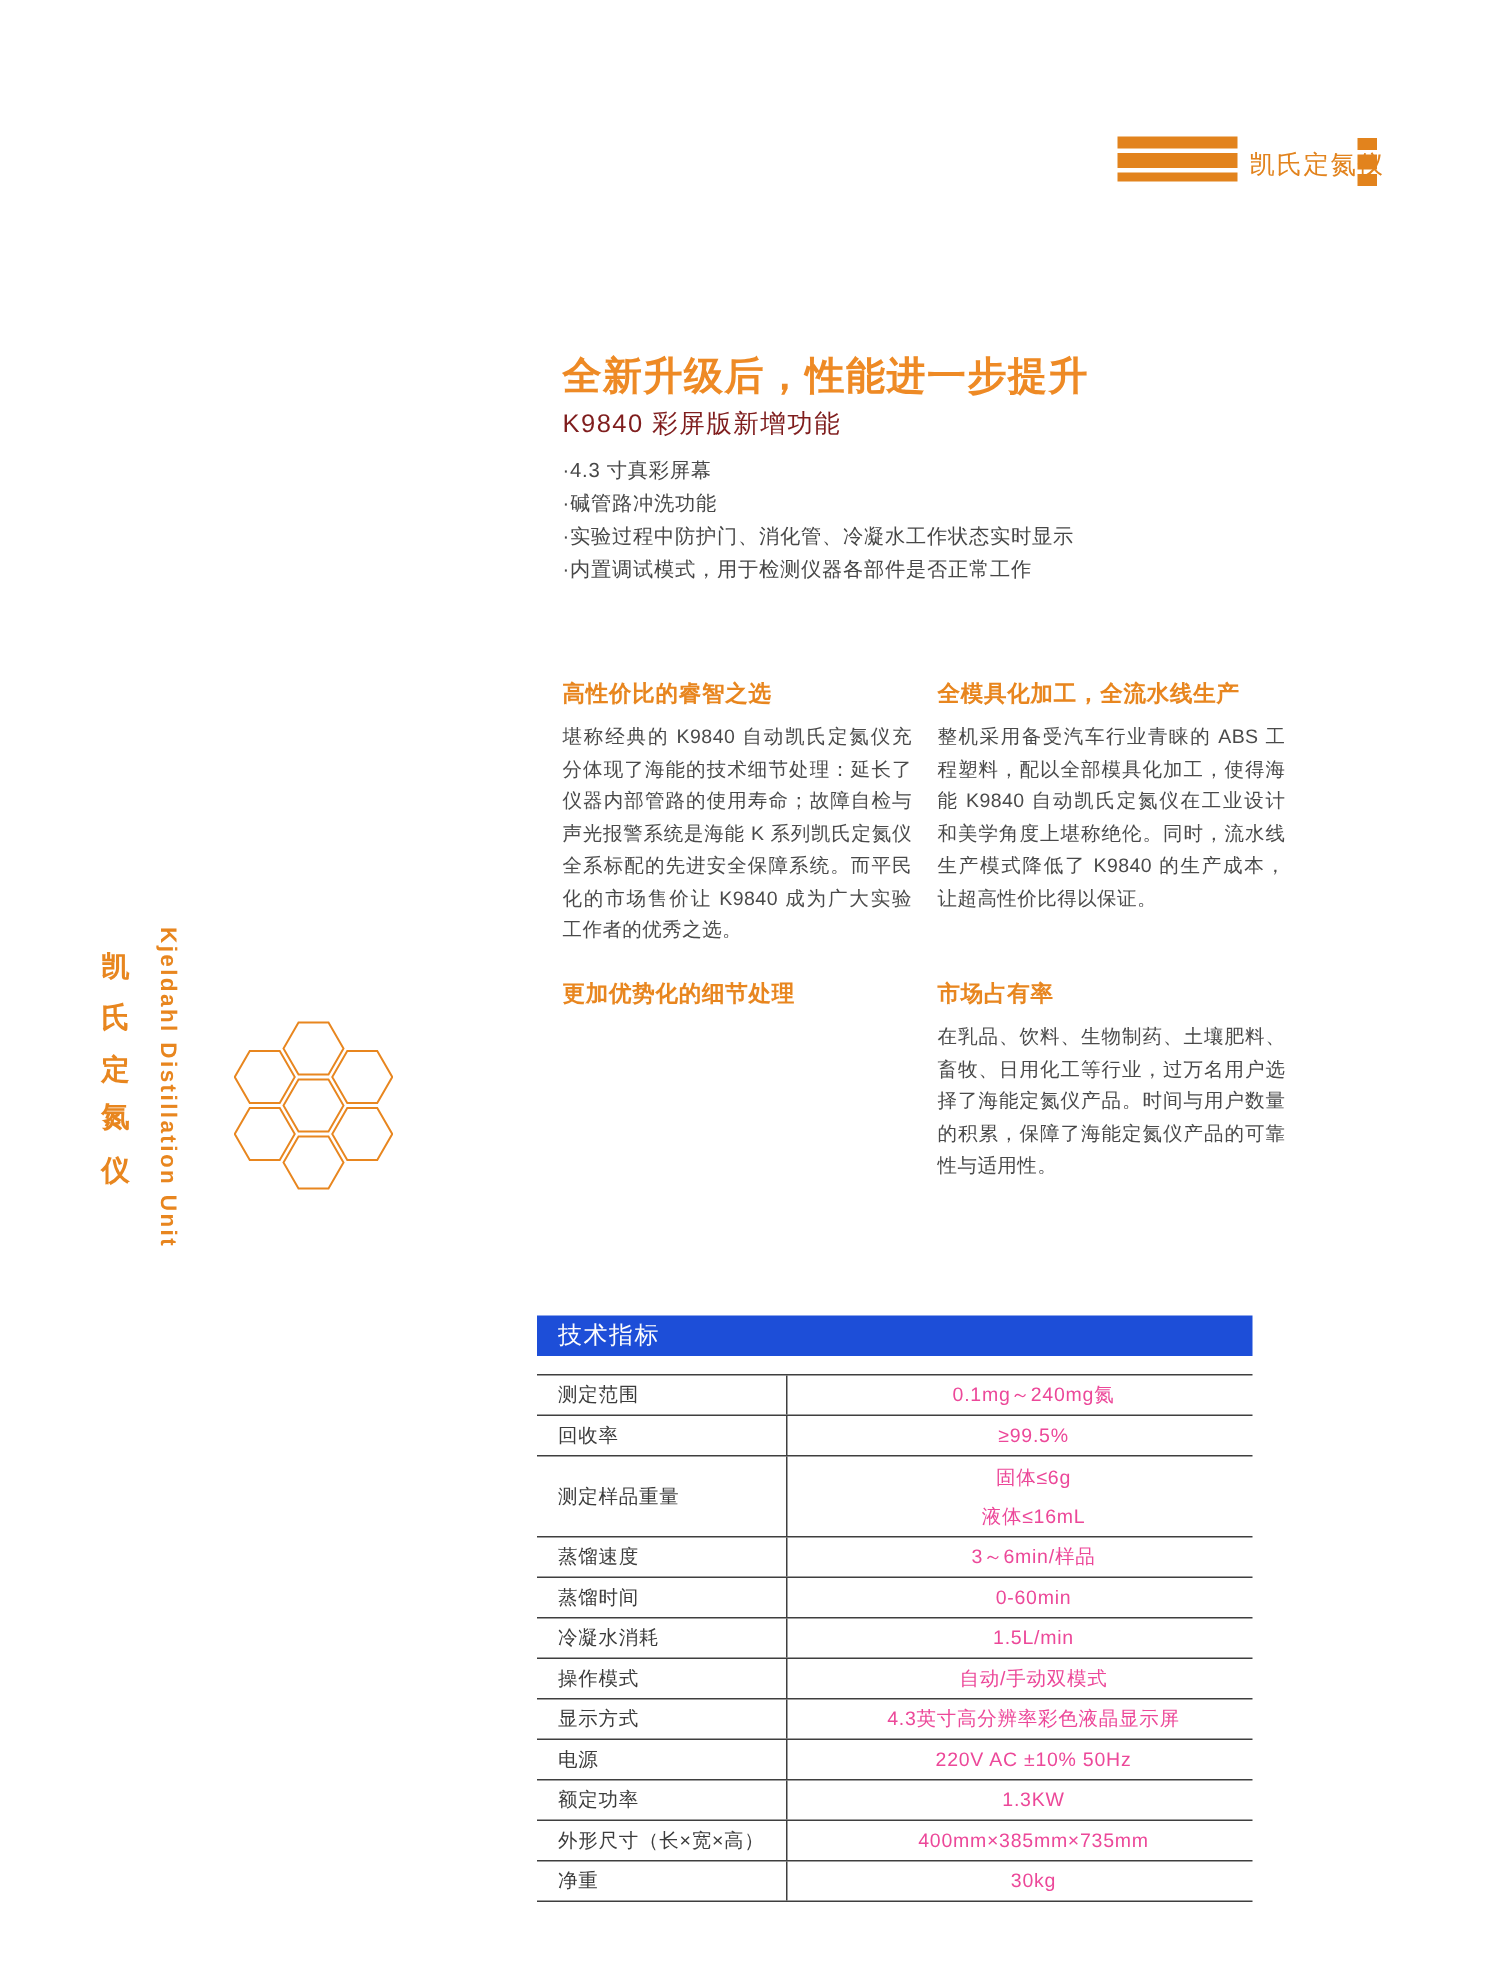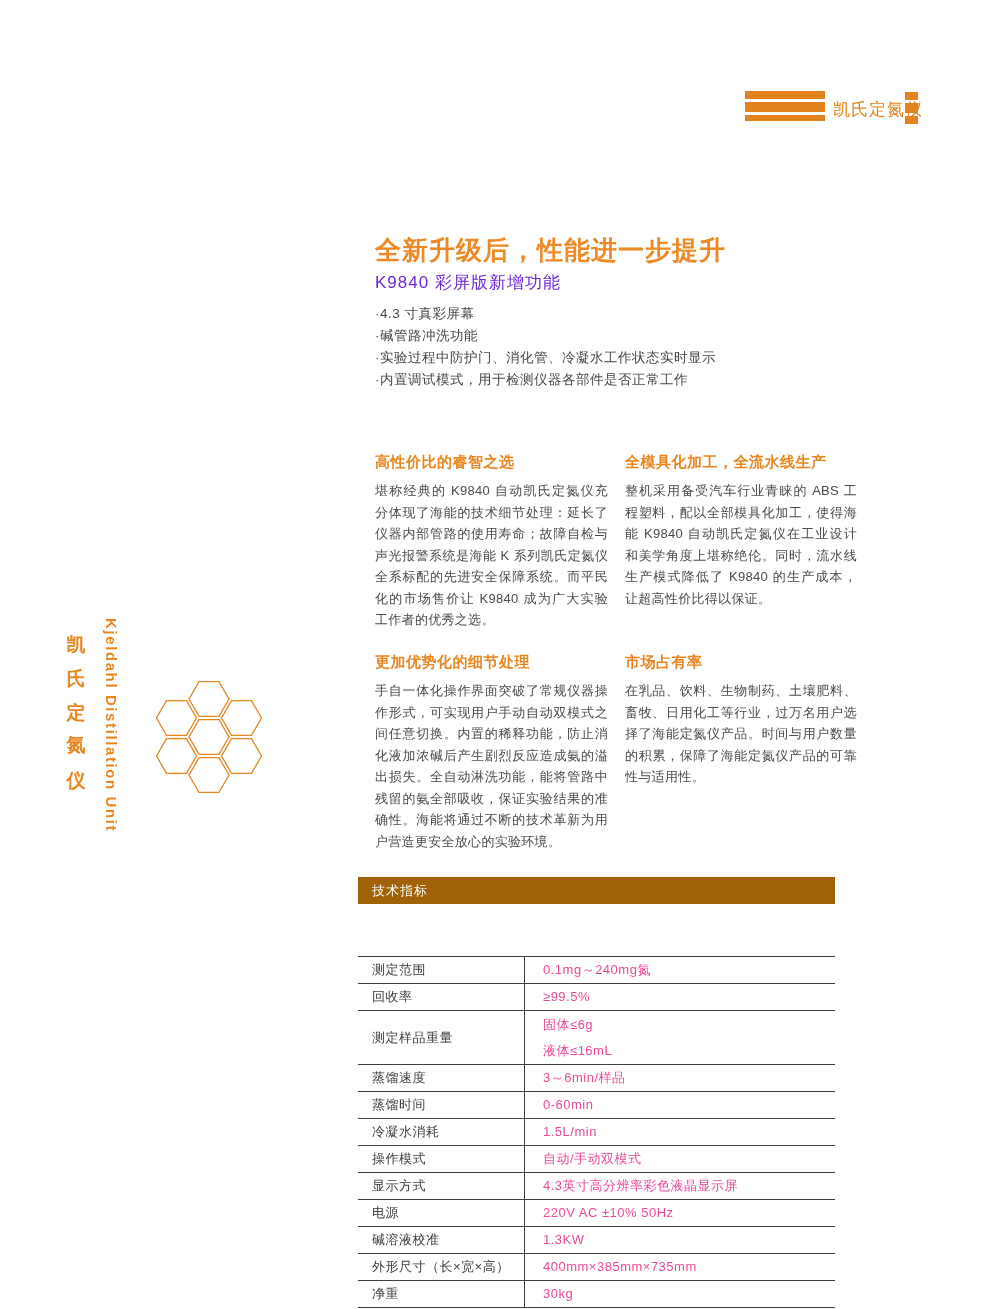--- a/index.html
+++ b/index.html
@@ -34,44 +34,45 @@
     font-weight:600;white-space:nowrap;
   }
   .hex-wrap{position:absolute;left:156px;top:680px;}
 
   
   .intro-title{
     position:absolute;left:375px;top:233px;font-size:26px;color:#EE8A25;
     font-weight:600;letter-spacing:1px;white-space:nowrap;
   }
   .intro-subtitle{
-    position:absolute;left:375px;top:271px;font-size:17px;color:#6d28d9;
+    position:absolute;left:375px;top:271px;font-size:17px;color:#7f1d1d;
     letter-spacing:1px;white-space:nowrap;
   }
   .intro-bullets{position:absolute;left:375px;top:303px;width:500px;}
   .intro-bullets .bullet{font-size:13.5px;color:#474747;line-height:22px;white-space:nowrap;letter-spacing:0.5px;}
 
   
   .feature{position:absolute;width:233px;}
   .feature .f-head{font-size:15px;font-weight:bold;color:#E8861F;margin-bottom:8px;letter-spacing:0.5px;}
   .feature .f-body{font-size:13px;color:#4A4A4A;line-height:21.5px;text-align:justify;letter-spacing:0.3px;}
   .f0{left:375px;top:453px;}
   .f1{left:625px;top:453px;width:232px;}
   .f2{left:375px;top:653px;}
   .f3{left:625px;top:653px;width:232px;}
 
   
   .spec-bar{
     position:absolute;left:358px;top:877px;width:477px;height:27px;
-    background:#a16207;color:#FDFDFD;font-size:13px;line-height:27px;
+    background:#1d4ed8;color:#FDFDFD;font-size:16px;line-height:27px;
     padding-left:14px;box-sizing:border-box;letter-spacing:1px;
   }
   .spec-table{
-    position:absolute;left:358px;top:956px;width:477px;
+    position:absolute;left:358px;top:916px;width:477px;
     border-top:1px solid #3F3F3F;
+    text-align:center;
   }
   .spec-row{display:flex;border-bottom:1px solid #3F3F3F;height:26px;}
   .spec-row.tall{height:53px;}
   .spec-label{
     width:167px;box-sizing:border-box;border-right:1px solid #3F3F3F;
     display:flex;align-items:center;padding-left:14px;
     font-size:13px;color:#3C3C3C;letter-spacing:0.5px;white-space:nowrap;
   }
   .spec-value{
     flex:1;display:flex;flex-direction:column;justify-content:center;
@@ -126,21 +127,20 @@
 <div class="feature f0">
   <div class="f-head">高性价比的睿智之选</div>
   <div class="f-body">堪称经典的 K9840 自动凯氏定氮仪充分体现了海能的技术细节处理：延长了仪器内部管路的使用寿命；故障自检与声光报警系统是海能 K 系列凯氏定氮仪全系标配的先进安全保障系统。而平民化的市场售价让 K9840 成为广大实验工作者的优秀之选。</div>
 </div>
 <div class="feature f1">
   <div class="f-head">全模具化加工，全流水线生产</div>
   <div class="f-body">整机采用备受汽车行业青睐的 ABS 工程塑料，配以全部模具化加工，使得海能 K9840 自动凯氏定氮仪在工业设计和美学角度上堪称绝伦。同时，流水线生产模式降低了 K9840 的生产成本，让超高性价比得以保证。</div>
 </div>
 <div class="feature f2">
   <div class="f-head">更加优势化的细节处理</div>
-  <div class="f-body">手自一体化操作界面突破了常规仪器操作形式，可实现用户手动自动双模式之间任意切换。内置的稀释功能，防止消化液加浓碱后产生剧烈反应造成氨的溢出损失。全自动淋洗功能，能将管路中残留的氨全部吸收，保证实验结果的准确性。海能将通过不断的技术革新为用户营造更安全放心的实验环境。</div>
 </div>
 <div class="feature f3">
   <div class="f-head">市场占有率</div>
   <div class="f-body">在乳品、饮料、生物制药、土壤肥料、畜牧、日用化工等行业，过万名用户选择了海能定氮仪产品。时间与用户数量的积累，保障了海能定氮仪产品的可靠性与适用性。</div>
 </div>
 
 <div class="spec-bar">技术指标</div>
 
 <div class="spec-table">
   <div class="spec-row">
@@ -192,21 +192,21 @@
         <span>4.3英寸高分辨率彩色液晶显示屏</span>
       </div>
   </div>
   <div class="spec-row">
     <div class="spec-label">电源</div>
     <div class="spec-value">
         <span>220V AC ±10% 50Hz</span>
       </div>
   </div>
   <div class="spec-row">
-    <div class="spec-label">碱溶液校准</div>
+    <div class="spec-label">额定功率</div>
     <div class="spec-value">
         <span>1.3KW</span>
       </div>
   </div>
   <div class="spec-row">
     <div class="spec-label">外形尺寸（长×宽×高）</div>
     <div class="spec-value">
         <span>400mm×385mm×735mm</span>
       </div>
   </div>

